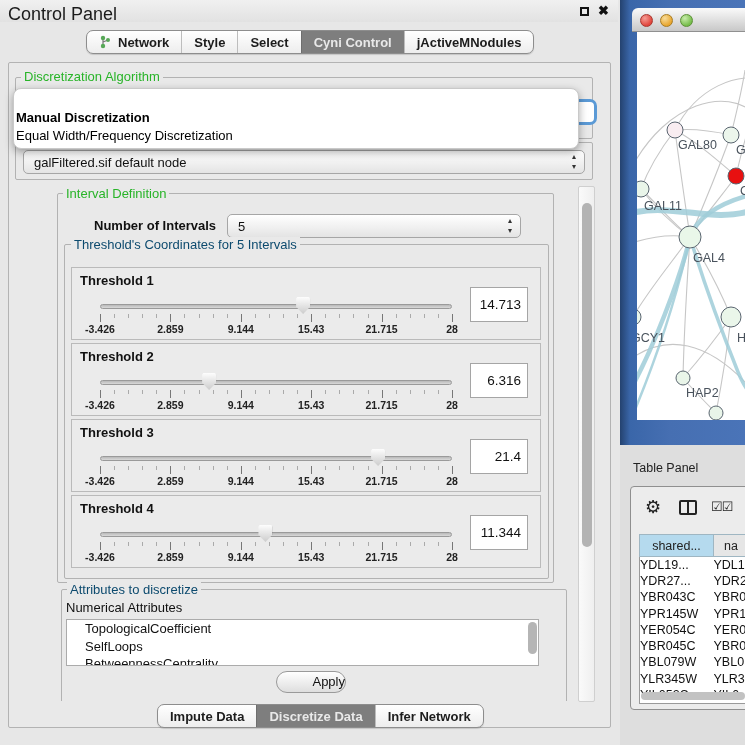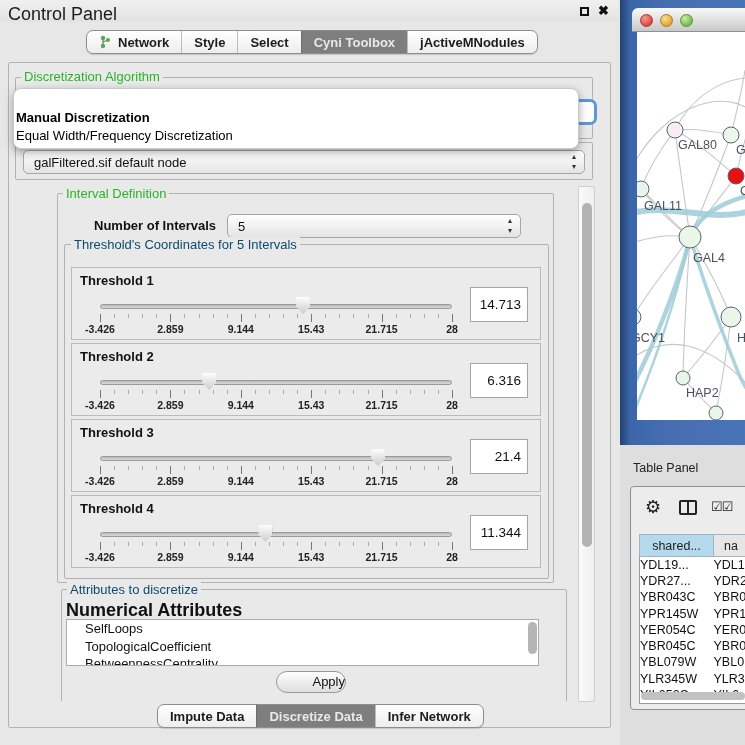--- a/index.html
+++ b/index.html
@@ -79,21 +79,21 @@
   .thr-thumb { position:absolute; top:29px; width:14px; height:17px;
     background:linear-gradient(#fdfdfd,#cccccc); clip-path:polygon(8% 0,92% 0,100% 10%,100% 58%,50% 100%,0 58%,0 10%);
     filter:drop-shadow(0 0 1px #777); }
   .thr-tick { position:absolute; width:1px; background:#9a9a9a; }
   .thr-ticklabel { position:absolute; top:55px; transform:translateX(-50%); font-size:10.5px; font-weight:700; color:#222; white-space:nowrap; }
   .thr-value { position:absolute; left:398px; top:19px; width:58px; height:35px; background:#fff;
     border:1px solid #a5a5a5; font-size:13.5px; color:#111; text-align:right; line-height:33px; padding-right:6px; }
 
   #attr-group { left:46px; top:403px; width:506px; height:120px; }
   #attr-title { left:52px; top:396px; }
-  #attr-sub { position:absolute; left:51px; top:414px; font-size:18px; font-weight:700; color:#111; }
+  #attr-sub { position:absolute; left:51px; top:414px; font-size:13px; font-weight:400; color:#111; }
   #attr-list { position:absolute; left:51px; top:433px; width:473px; height:47px; background:#fff;
     border:1px solid #ababab; overflow:hidden; }
   .attr-item { font-size:13px; color:#111; padding-left:18px; line-height:17.5px; white-space:nowrap; }
   #attr-vscroll { position:absolute; right:1px; top:2px; width:9px; height:32px; border-radius:5px; background:#b5b5b5; }
 
   #apply-btn { position:absolute; left:261px; top:485px; width:70px; height:22px; border-radius:11px;
     background:linear-gradient(#ffffff,#dedede); border:1px solid #9a9a9a; font-size:13px; color:#111;
     text-align:right; line-height:20px; }
 
   #bottom-tabs { left:148px; top:641px; }
@@ -149,21 +149,21 @@
             </svg></span>
           <span>Network</span>
         </div>
         <div class="tab">
           <span>Style</span>
         </div>
         <div class="tab">
           <span>Select</span>
         </div>
         <div class="tab selected">
-          <span>Cyni Toolbox</span>
+          <span>Cyni Control</span>
         </div>
         <div class="tab">
           <span>jActiveMNodules</span>
         </div>
       </div>
 
     <div id="cp-outer">
 
       <div id="algo-group" class="groupbox"></div>
       <span id="algo-title" class="grouptitle gt-green">Discretization Algorithm</span>
@@ -350,22 +350,22 @@
               <div class="thr-ticklabel" style="left: 309.6px;">21.715</div>
               <div class="thr-ticklabel" style="left: 380px;">28</div>
               <div class="thr-value">11.344</div>
             </div>
           </div>
 
         <div id="attr-group" class="groupbox"></div>
         <span id="attr-title" class="grouptitle gt-blue">Attributes to discretize</span>
         <span id="attr-sub">Numerical Attributes</span>
         <div id="attr-list">
-          <div class="attr-item">SelfLoops</div>
-            <div class="attr-item">TopologicalCoefficient</div>
+          <div class="attr-item">TopologicalCoefficient</div>
+            <div class="attr-item">SelfLoops</div>
             <div class="attr-item">BetweennessCentrality</div>
             <div id="attr-vscroll"></div>
         </div>
 
         <div id="apply-btn">Apply</div>
       </div>
 
       <div id="vscroll">
         <div id="vscroll-thumb"></div>
       </div>

